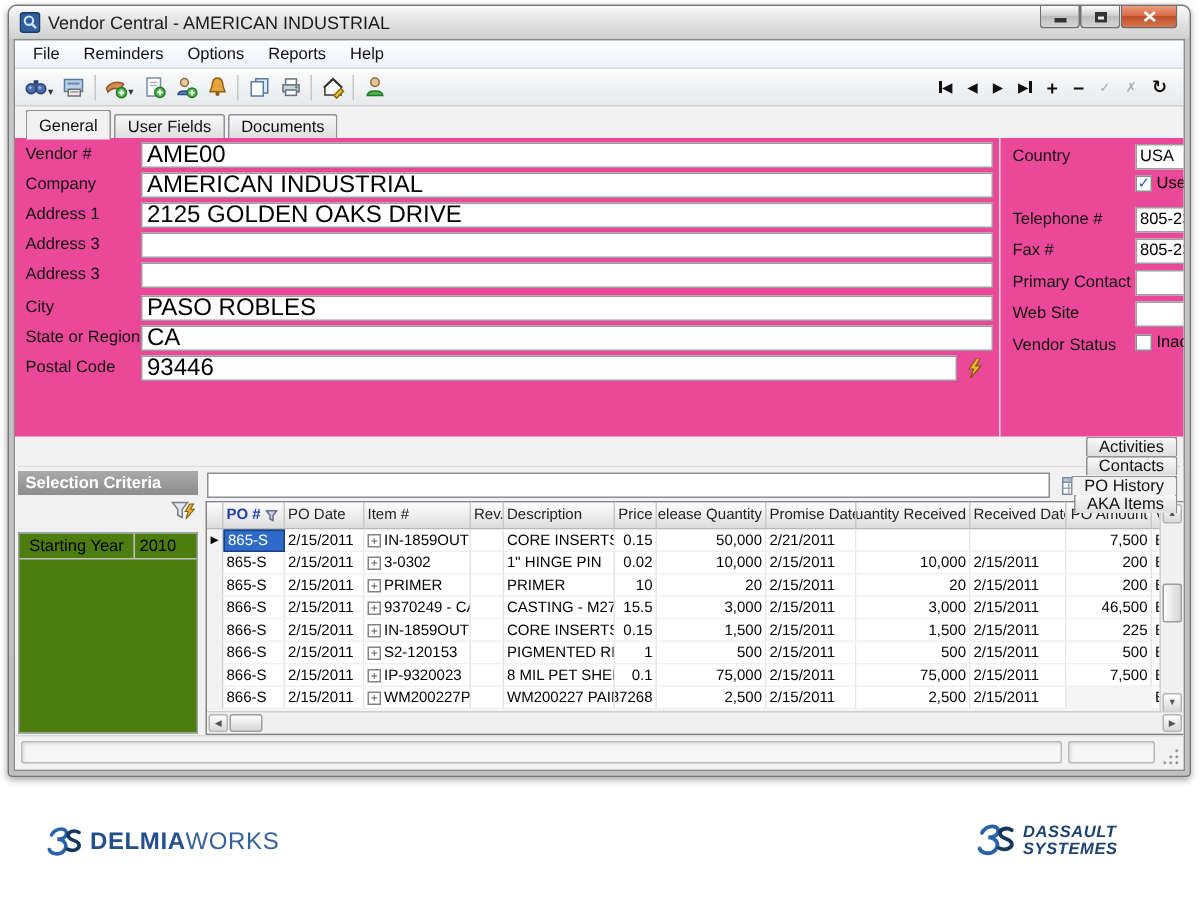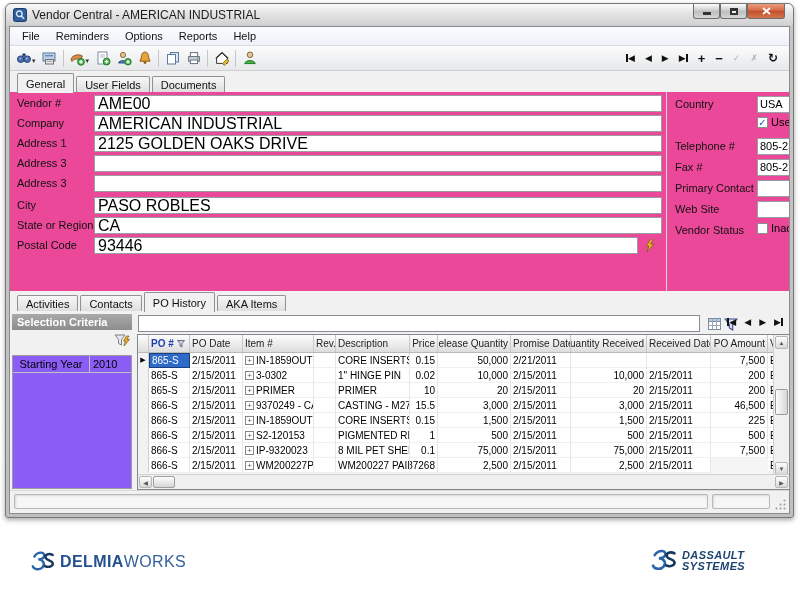--- a/index.html
+++ b/index.html
@@ -34,21 +34,21 @@
   .dd{font-size:7px;color:#333;margin:6px 3px 0 -2px;}
   .navgrp{position:absolute;right:6px;top:0;height:24px;display:flex;align-items:center;}
   .navi{font-size:9px;color:#111;font-weight:bold;margin:0 5px;display:inline-flex;align-items:center;}
   .navi .bar{display:inline-block;width:2px;height:8px;background:#111;}
   .navi.dim{color:#a9b0b6;}
   .navi.plusminus{font-size:13px;}
 
   
   .tabstrip{position:absolute;left:2px;right:2px;display:flex;align-items:flex-end;padding-left:5px;border-bottom:1px solid #8e9196;}
   .tabs-upper{top:45px;height:20px;}
-  .tabs-lower{top:264px;height:20px;}
+  .tabs-lower{top:264px;height:20px;flex-direction:column;}
   .tab{box-sizing:border-box;height:16px;display:inline-flex;align-items:center;padding:0 8px;font-size:11px;color:#111;
     border:1px solid #8e9196;border-bottom:none;border-radius:2px 2px 0 0;margin-right:2px;
     background:linear-gradient(#f8f8f8,#dedede);position:relative;z-index:1;white-space:nowrap;}
   .tab.active{height:20px;background:#f1f1f1;margin-bottom:-1px;z-index:3;}
 
   
   .formpanel{position:absolute;left:0;right:0;top:65px;height:199px;background:#ec4899;}
   .frow{position:absolute;left:0;height:17px;}
   .flabel{position:absolute;left:7px;font-size:11px;color:#111;line-height:17px;white-space:nowrap;}
   .tbox{position:absolute;box-sizing:border-box;height:17px;border:1px solid #9a9da2;background:#fff;
@@ -62,21 +62,21 @@
   .cb{width:11px;height:11px;box-sizing:border-box;border:1px solid #8a8d92;background:#fff;margin-right:3px;
      display:inline-flex;align-items:center;justify-content:center;}
   .cb.checked::before{content:"✓";font-size:10px;font-weight:bold;color:#2a56c6;line-height:9px;}
 
   
   .history{position:absolute;left:0;right:0;top:284px;height:180px;background:#f1f1f1;}
   .selhdr{position:absolute;left:2px;top:3px;width:120px;height:16px;background:linear-gradient(#a9a9a9,#8d8d8d);
     color:#fff;font-size:11px;font-weight:bold;display:flex;align-items:center;padding-left:5px;box-sizing:border-box;}
   .selfilter{position:absolute;left:104px;top:23px;}
   .selbox{position:absolute;left:2px;top:44px;width:120px;bottom:2px;box-sizing:border-box;
-    border:1px solid #9a9da2;background:#8b5cf6;}
+    border:1px solid #9a9da2;background:#4d7c0f;}
   .selrow{display:flex;height:16px;border-bottom:1px solid #c2c2c2;font-size:11px;}
   .selrow .sl{flex:0 0 76px;display:flex;align-items:center;justify-content:center;border-right:1px solid #c2c2c2;white-space:nowrap;overflow:hidden;}
   .selrow .sv{flex:1;display:flex;align-items:center;padding-left:3px;}
   .filterrow{position:absolute;left:128px;top:4px;right:0;height:18px;}
   .filterinput{position:absolute;left:0;top:0;width:562px;height:17px;box-sizing:border-box;border:1px solid #8a8d92;background:#fff;font-size:11px;padding:0 3px;}
   .fico{position:absolute;top:1px;width:16px;height:16px;display:flex;align-items:center;justify-content:center;}
   .gridnav{position:absolute;right:2px;top:2px;display:flex;align-items:center;}
   .gridnav .navi{margin:0 4px;font-size:9px;}
 
   

